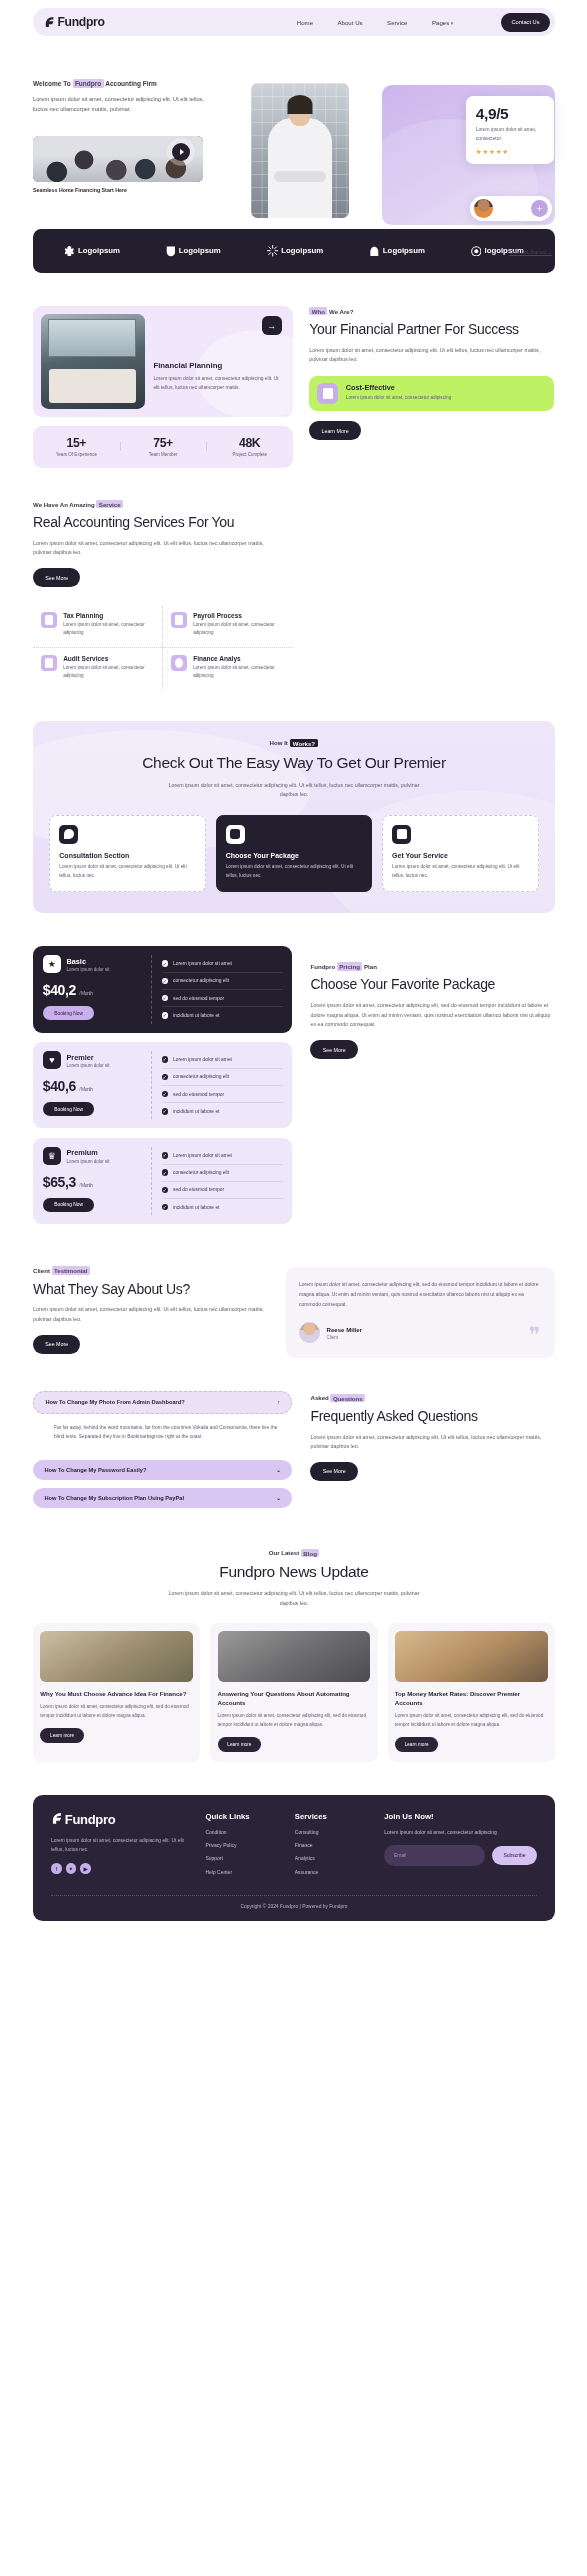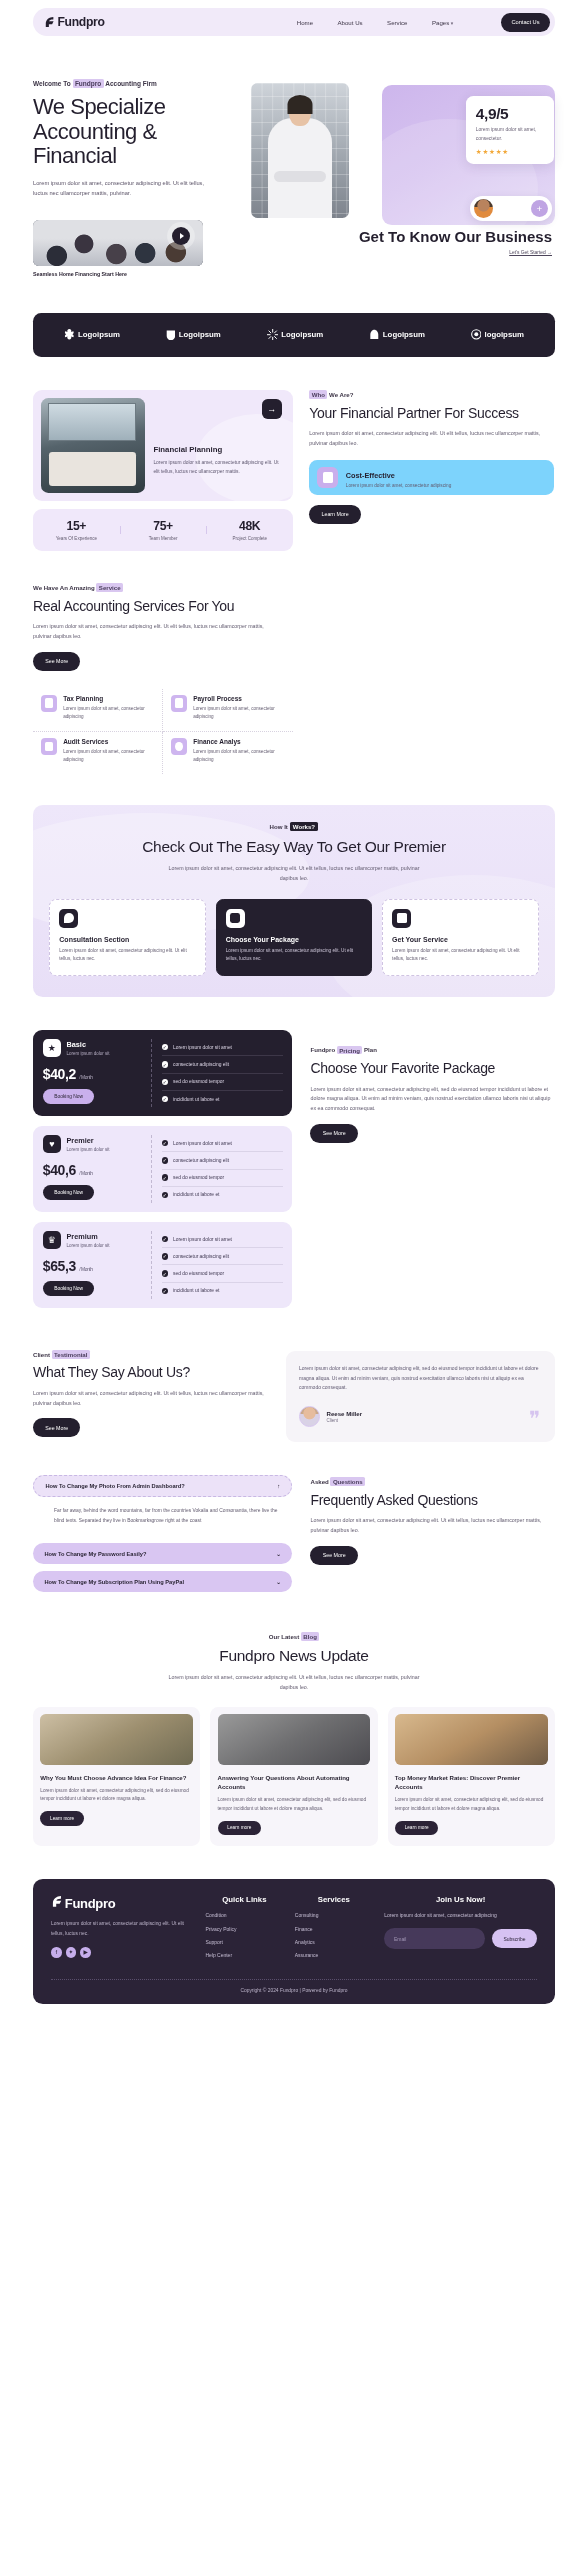--- a/index.html
+++ b/index.html
@@ -174,22 +174,22 @@
   .stats{
     margin-top: 8.2px; background:#f0e8fa; border-radius:9px; height:42px;
     display:flex; align-items:center;justify-content:center;
   }
   .stat{ flex:1; text-align:center; position:relative;}
   .stat + .stat:before{content:"";position:absolute;left:0;top:6.5px;bottom:6.5px;width:0.8px;background:#d6c7ec;}
   .stat .n{ font-size:12.2px; font-weight:700; color:#241f2e; letter-spacing:-0.4px;}
   .stat .l{ font-size:4.5px; color:#60596d; margin-top:2.4px;}
   .about-right{ width: 245px; padding-top: 1.6px;}
   .feature-card{
-    margin-top: 10.6px; background:#7dd3fc; border-radius:8.2px; padding: 7.3px 8.2px;
-    display:flex; align-items:flex-end; gap:7.3px;
+    margin-top: 10.6px; background:#bef264; border-radius:8.2px; padding: 7.3px 8.2px;
+    display:flex; align-items:flex-start; gap:7.3px;
   }
   .feat-ico{ width:21px;height:21px;border-radius:5.7px;background:#c9aeec;flex:0 0 21px;
     display:flex;align-items:center;justify-content:center;}
   .feat-ico .sheet{width:10.6px;height:10.6px;background:#fff;border-radius:1.6px;}
   .feat-t{ font-size:7.3px;font-weight:700;color:#241f2e;}
   .feat-d{ font-size:4.7px;color:#625b6f;margin-top:2.4px;}
 
   
   .services{ display:flex; gap: 18px; flex-direction: column; }
   .srv-left{ width: 245px; }
@@ -312,21 +312,21 @@
     padding: 16.3px 18px 11.4px; color:#fff;
   }
   .foot-top{ display:flex; gap: 11.4px; }
   .foot-brand{ width: 143px; }
   .foot-logo{ display:flex; align-items:center; font-weight:700; font-size:13px; letter-spacing:-0.3px; color:#fff;}
   .foot-desc{ font-size:4.9px; line-height:1.9; color:#bdb5cb; margin-top:8.2px;}
   .socials{ display:flex; gap:4.1px; margin-top:9px;}
   .soc{ width:10.6px;height:10.6px;border-radius:50%;background:#c6aeeb;color:#2b2337;font-size:5.7px;
     display:flex;align-items:center;justify-content:center;}
   .foot-col{ width: 78px; }
-  .foot-h{ font-size:7.8px; font-weight:700; color:#fff; margin-bottom:8.2px;text-align:center;}
+  .foot-h{ font-size:7.8px; font-weight:700; color:#fff; margin-bottom:8.2px;}
   .foot-li{ font-size:5px; color:#c4bcd2; margin-bottom:7.3px; display:block; text-decoration:none;}
   .foot-join{ flex:1; }
   .join-desc{ font-size:5px; color:#c4bcd2; margin-bottom:9.8px;}
   .join-form{ display:flex; gap:6.5px; align-items:center;}
   .join-input{
     flex:1; height: 21px; border-radius:11.4px; background:#46395a; border:none;
     color:#cbbfdc; font-size:5px; padding: 0 9.8px; font-family:inherit;
   }
   .join-input::placeholder{ color:#a296b5; }
   .join-btn{ background:#d6c2f2; color:#2b2337; font-size:5px; border:none; border-radius:11.4px;
@@ -357,21 +357,20 @@
     </div>
   </div>
 
   <div class="hero">
     <div class="hero-left">
       <div class="eyebrow">
         <span>Welcome To</span>
         <span class="hl">Fundpro</span>
         <span>Accounting Firm</span>
       </div>
-      <h1 class="hero-title">We Specialize Accounting &amp; Financial</h1>
       <div class="lead">Lorem ipsum dolor sit amet, consectetur adipiscing elit. Ut elit tellus, luctus nec ullamcorper mattis, pulvinar.</div>
       <div class="video-card">
         <div class="people"></div>
         <div class="play-btn"></div>
       </div>
       <div class="video-caption">Seamless Home Financing Start Here</div>
     </div>
 
     <div class="hero-panel"></div>
     <div class="hero-photo">

